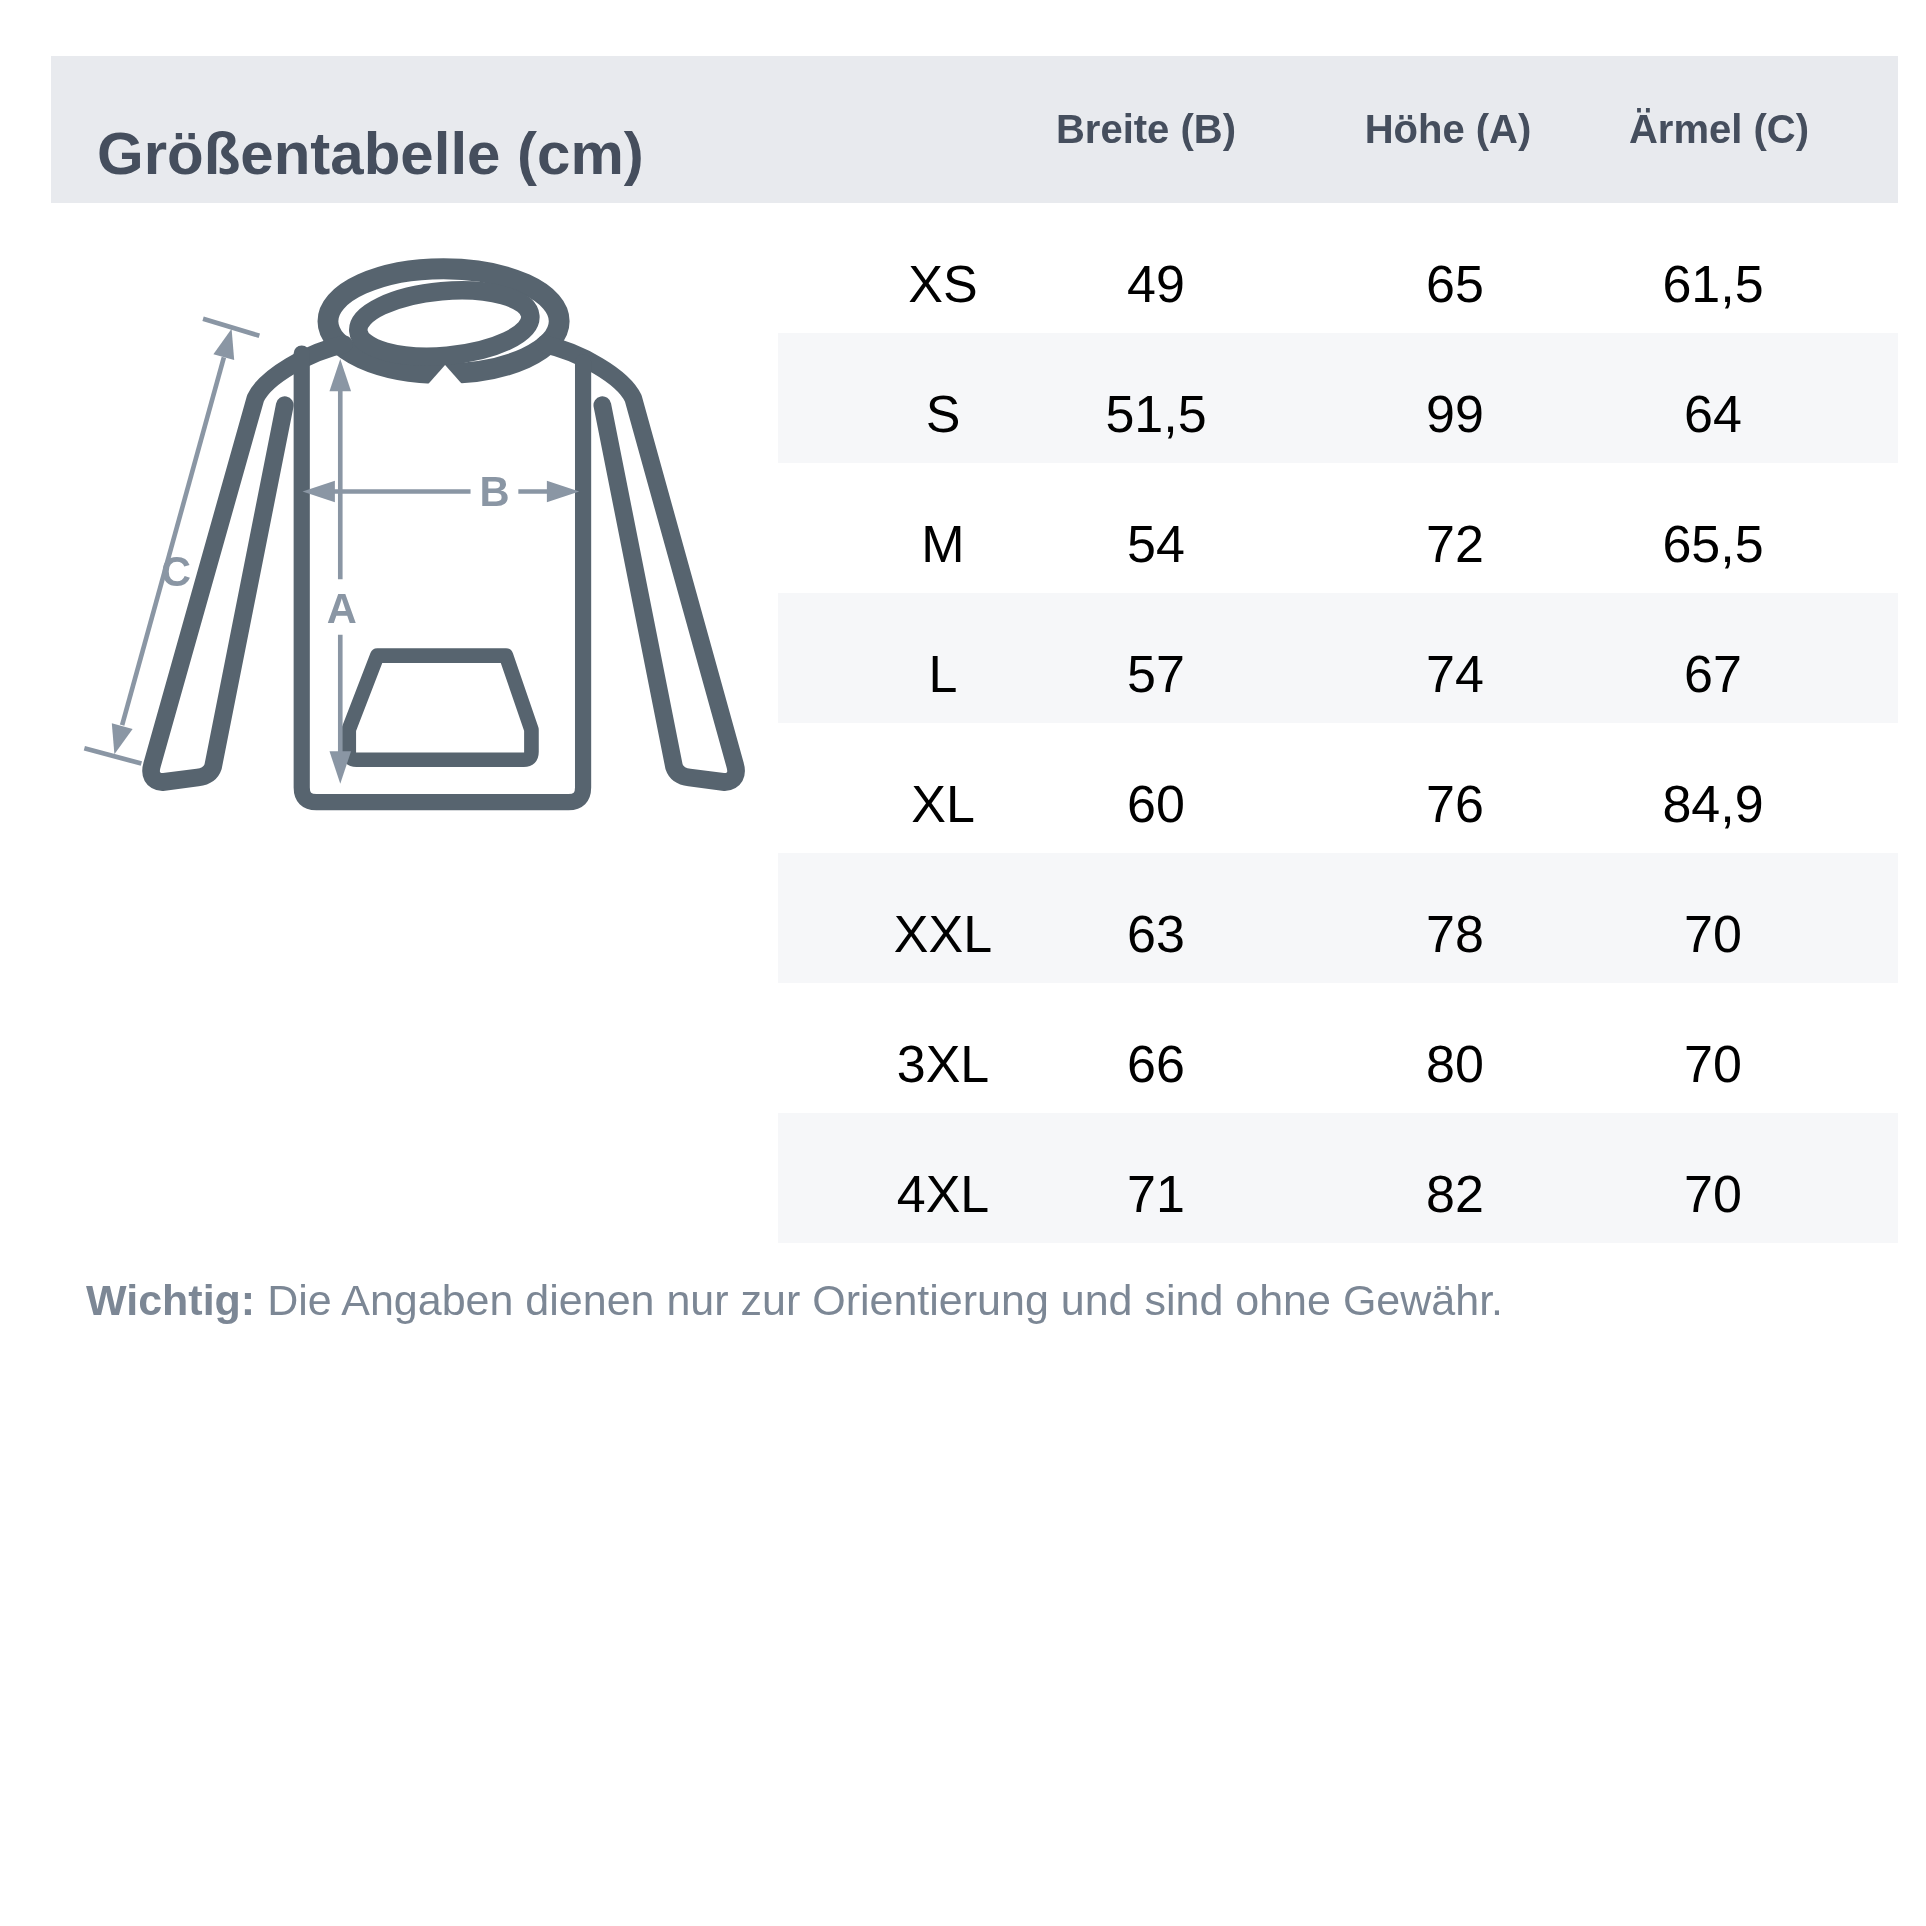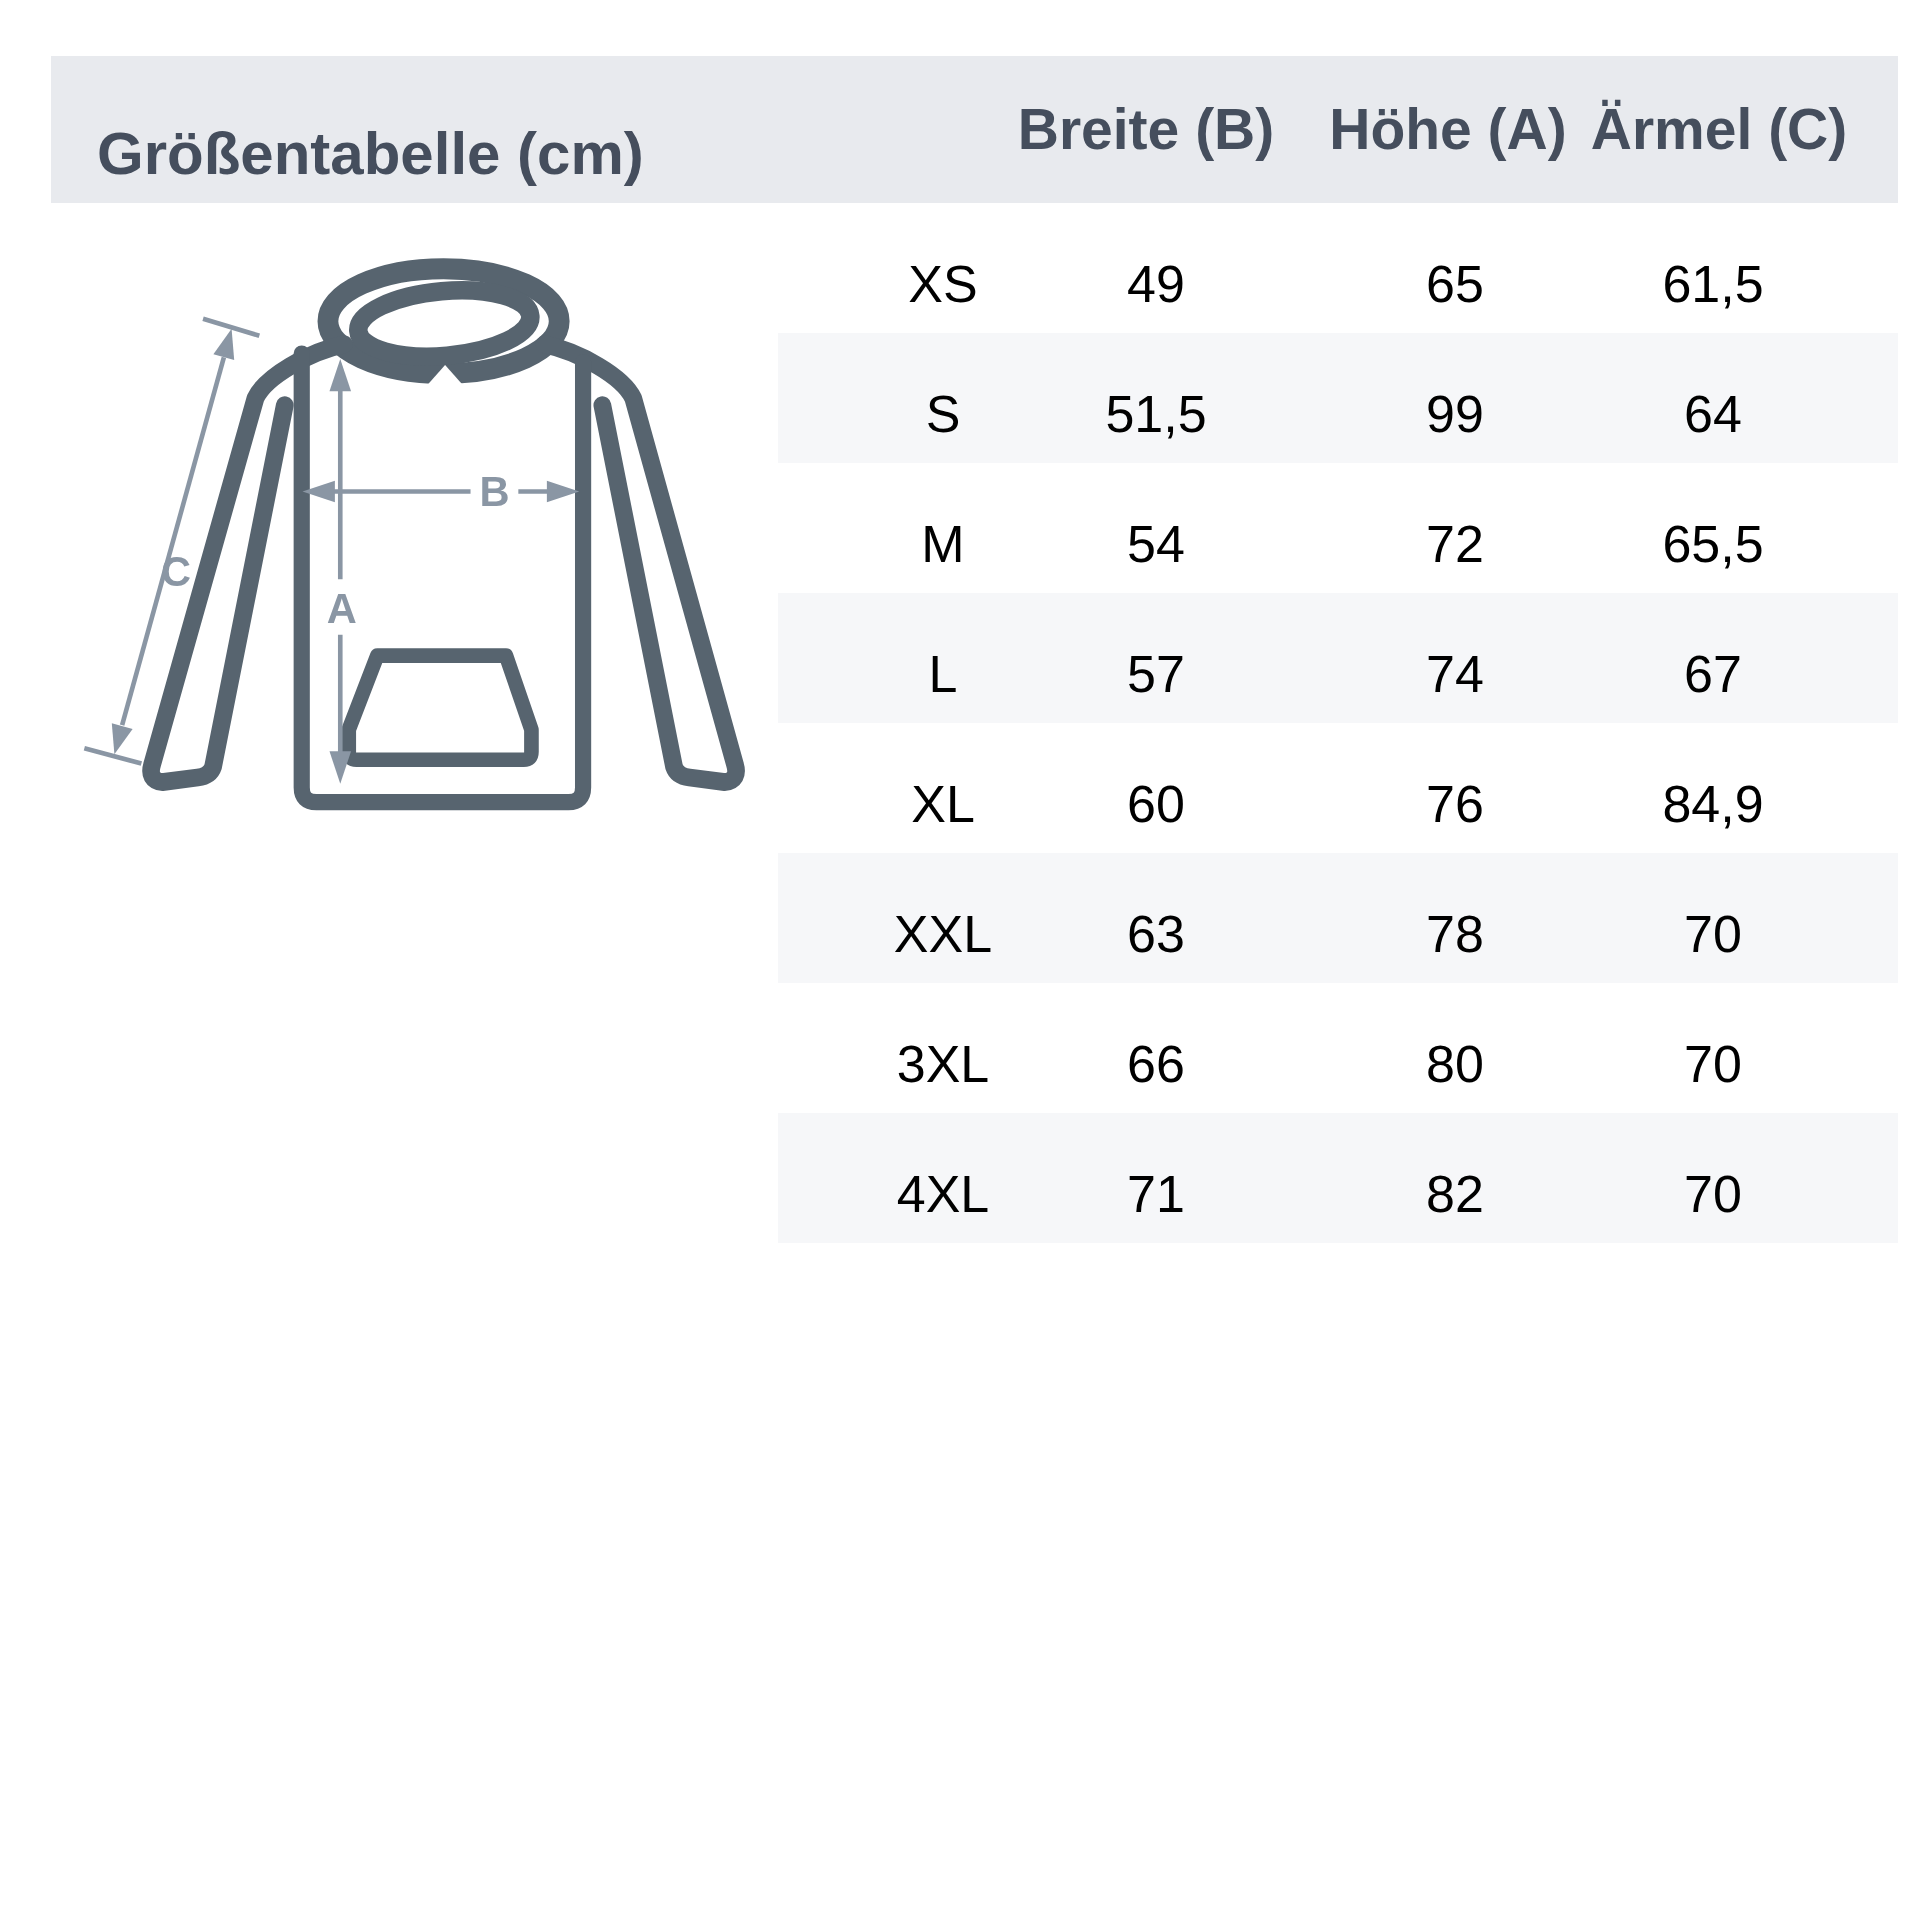--- a/index.html
+++ b/index.html
@@ -13,21 +13,21 @@
   .header-bar {
     position:absolute; left:51px; top:56px; width:1847px; height:147px;
     background:#E8EAEE;
   }
   .title {
     position:absolute; left:46px; top:0; height:147px; line-height:147px;
     font-size:60px; font-weight:bold; color:#454E5D; white-space:nowrap;margin-top:24px;
   }
   .col-h {
     position:absolute; top:0; height:125px; line-height:147px;
-    font-size:57px; font-weight:bold; color:#454E5D;
+    font-size:40px; font-weight:bold; color:#454E5D;
     transform:translateX(-50%); white-space:nowrap;
   }
   .col-h.c1 { left:1095px; }
   .col-h.c2 { left:1397px; }
   .col-h.c3 { left:1668px; }
 
   
   .size-table { position:absolute; left:778px; top:203px; width:1120px; }
   .srow { position:relative; height:130px; }
   .srow.alt { background:#F6F7F9; }
@@ -151,14 +151,15 @@
   </div>
   <div class="srow alt">
     <span class="cell c-size">4XL</span>
     <span class="cell c-b">71</span>
     <span class="cell c-h">82</span>
     <span class="cell c-a">70</span>
   </div>
 </div>
 
 <div class="footer">
+  <div><b>Wichtig:</b><span> Die Angaben dienen nur zur Orientierung und sind ohne Gewähr.</span></div>
 </div>
 
 
 </body></html>

